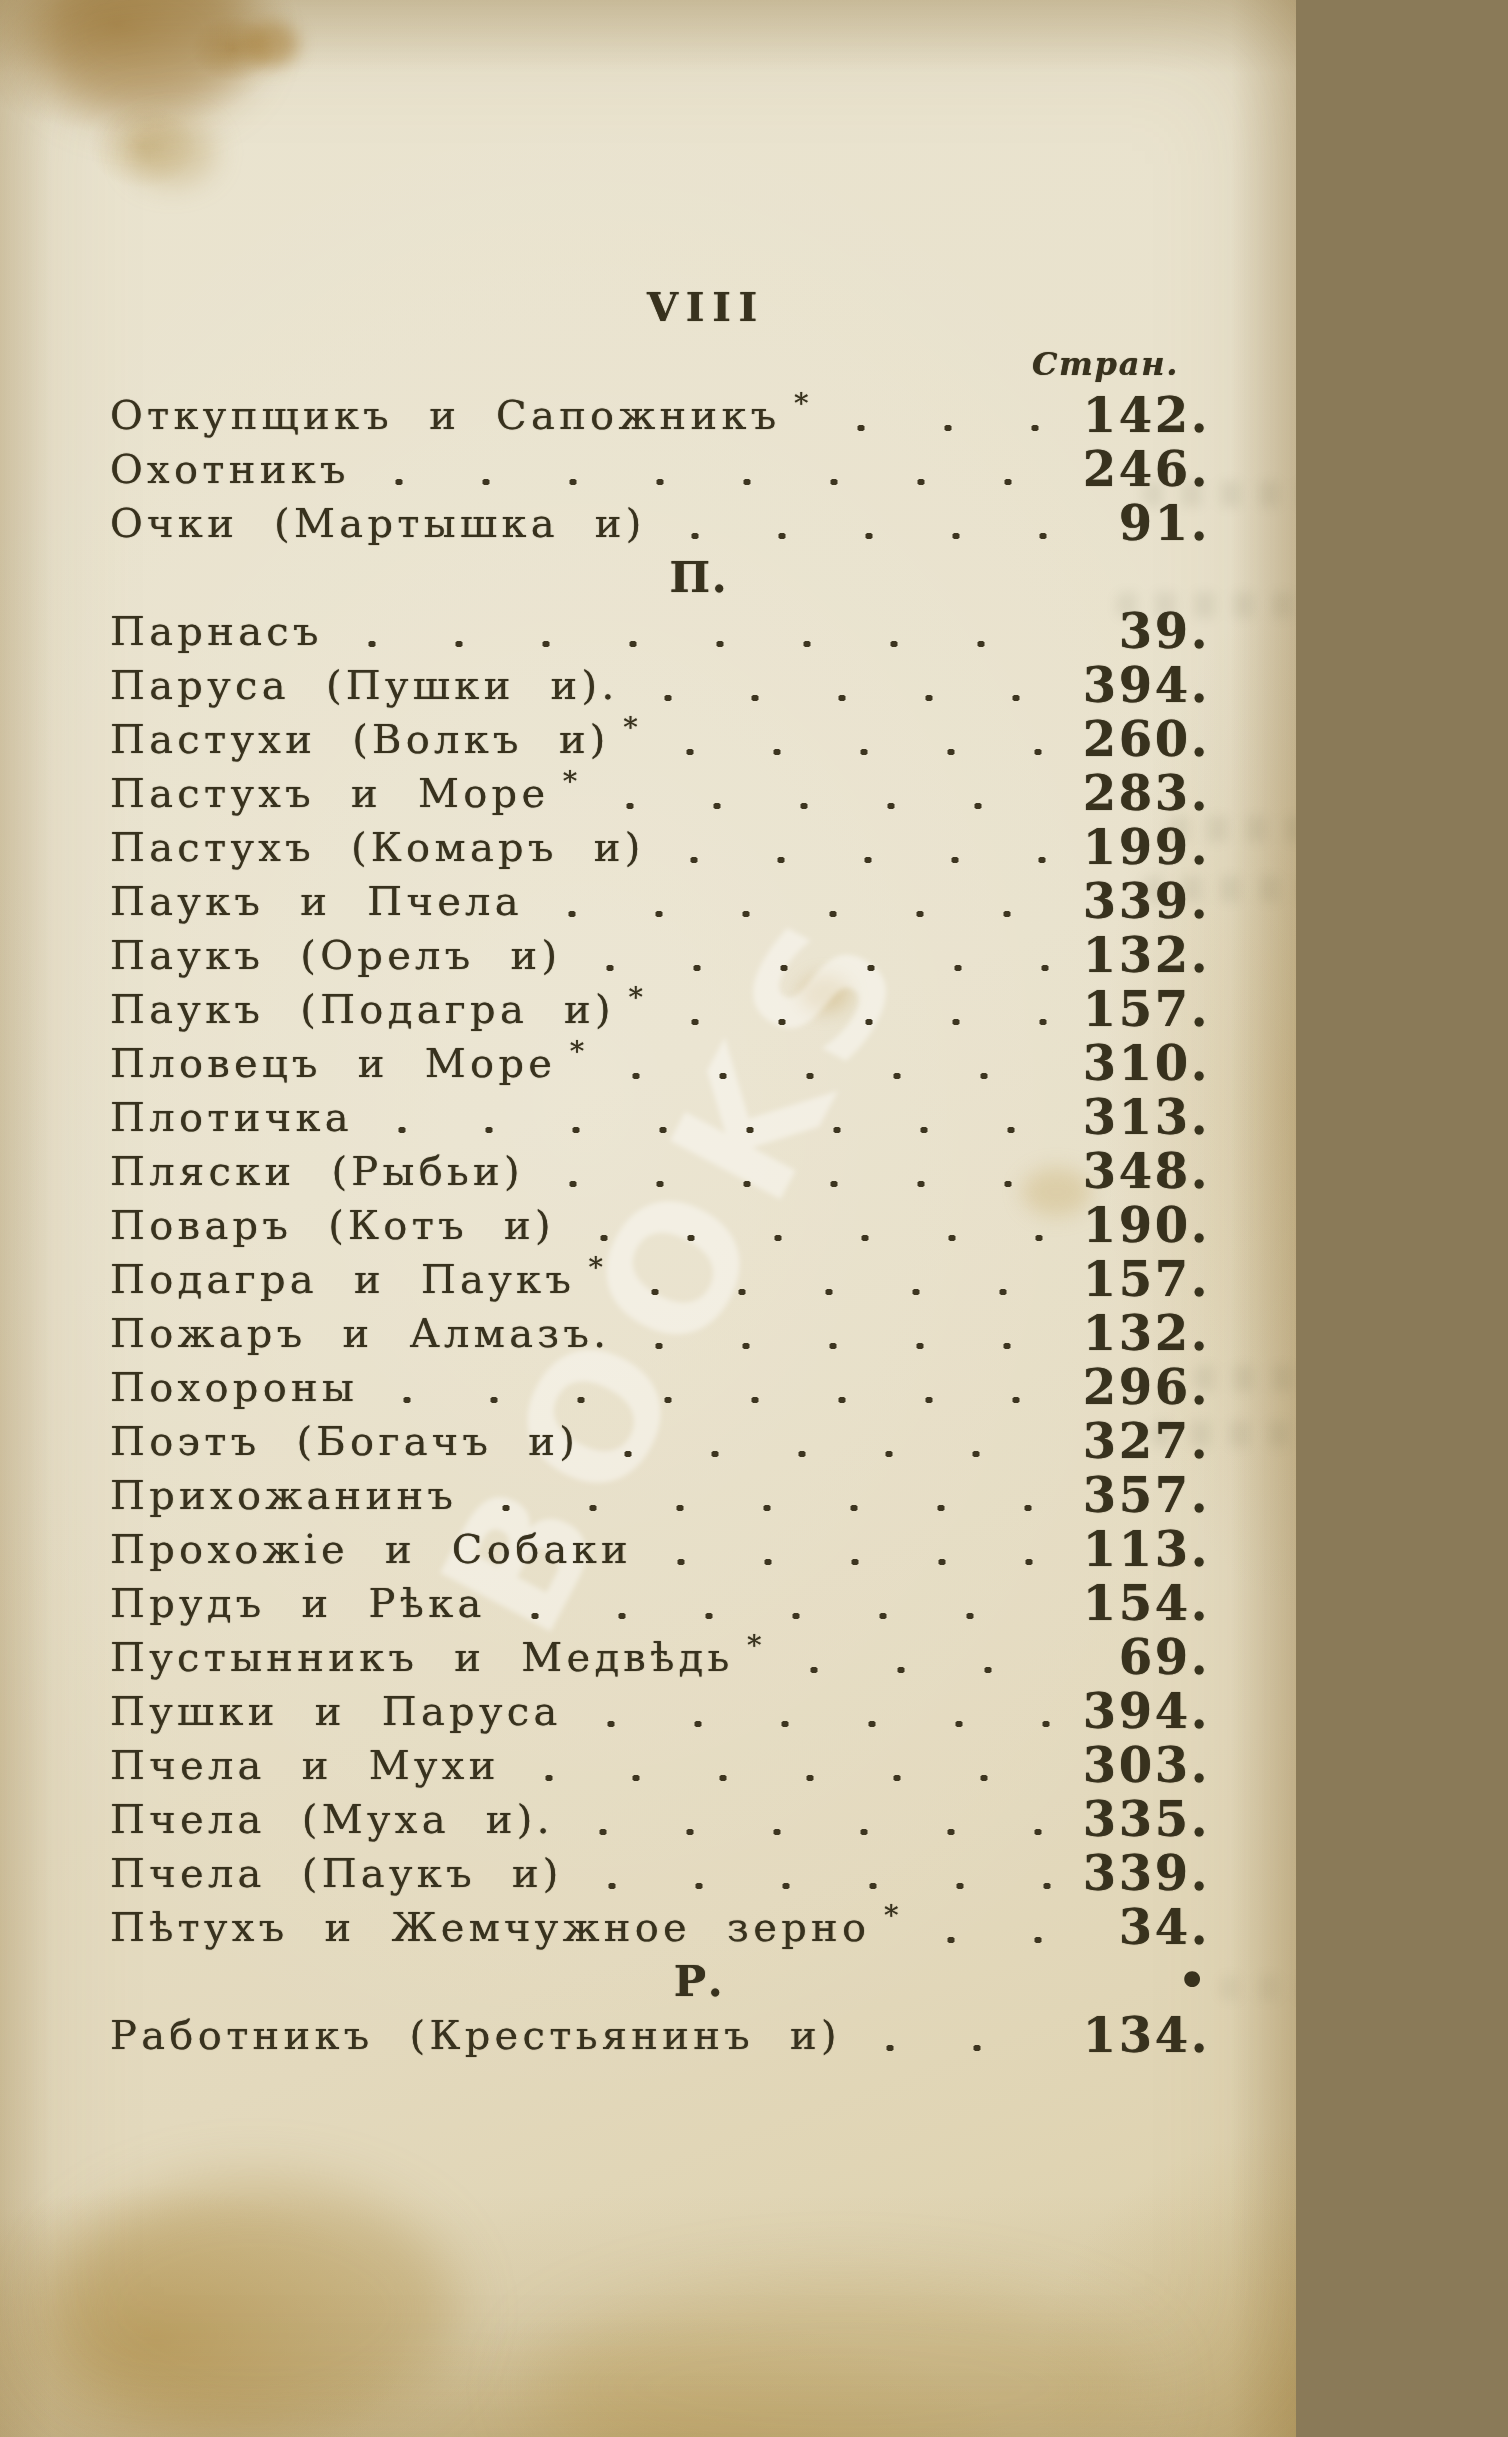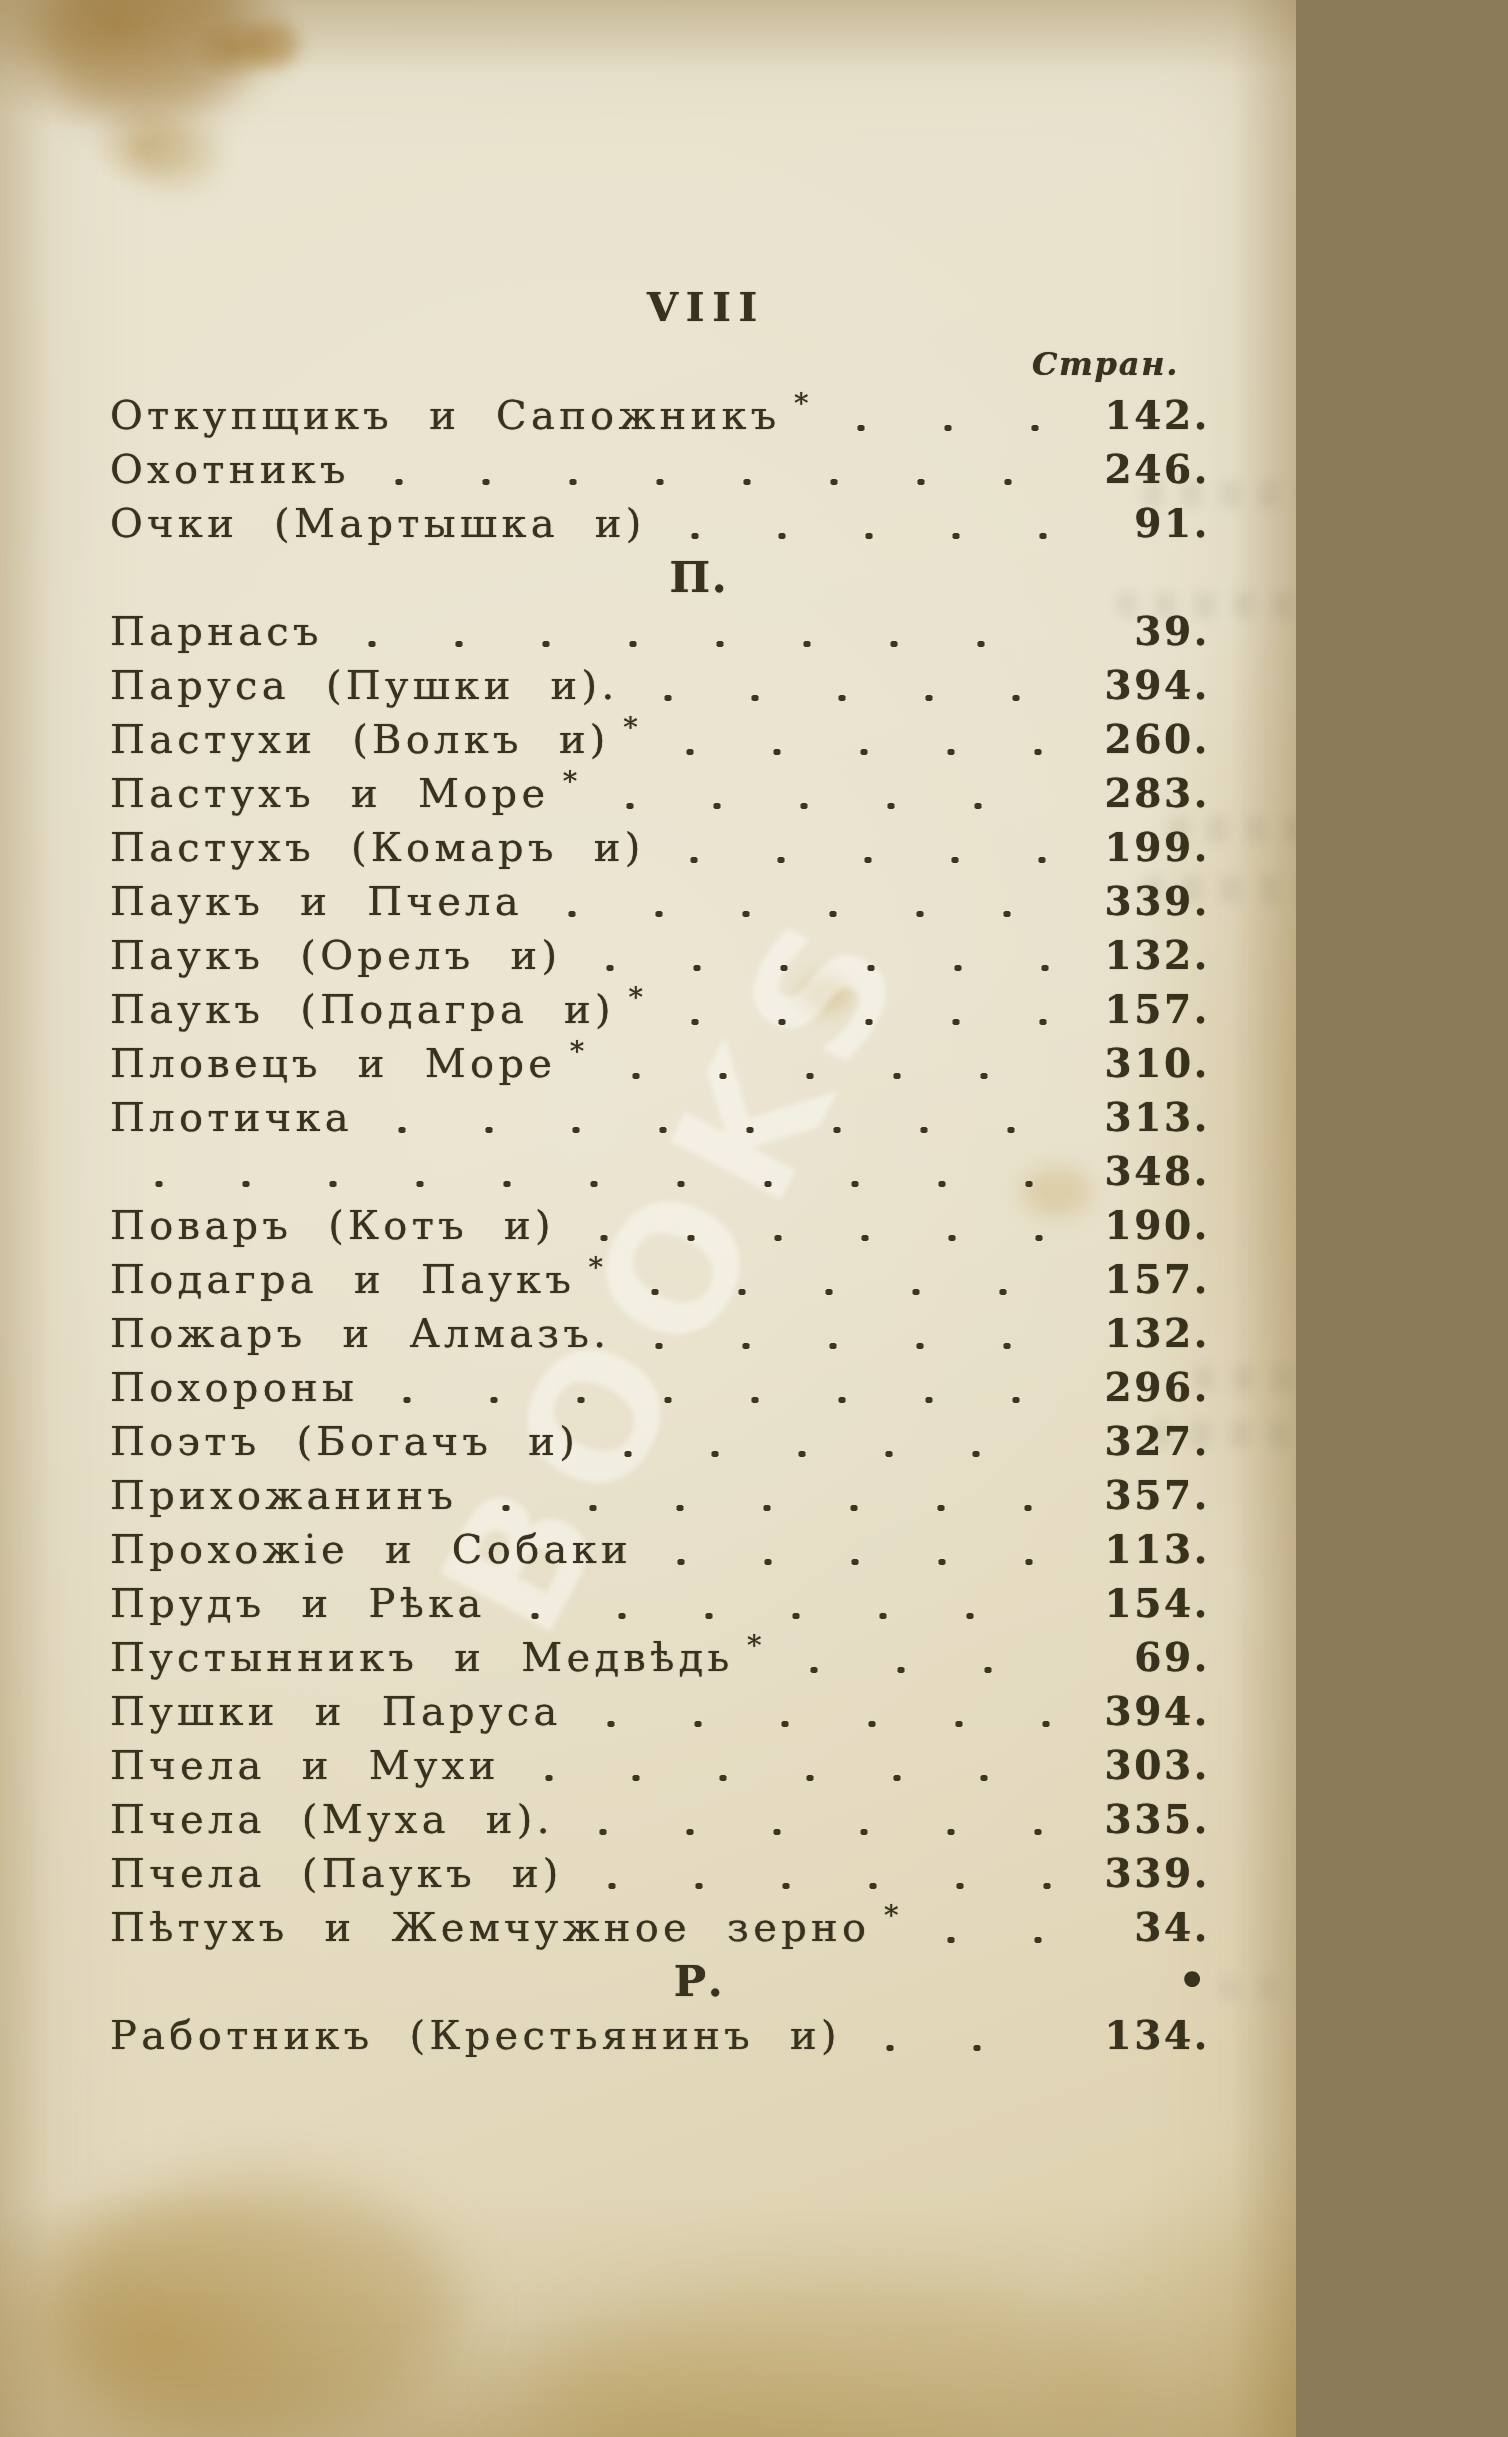--- a/index.html
+++ b/index.html
@@ -72,21 +72,21 @@
   }
   .star{font-size:28px;margin:0 3.4px 0 13.7px;transform:translateY(-12px);
     text-shadow:0 0 0.9px rgba(52,45,26,.9);}
   .leader{
     flex:1 1 auto;align-self:stretch;margin:0 22px 0 29px;
     background-image:radial-gradient(circle 3.6px at 4.3px 50%, #3d3520 99%, transparent 100%);
     background-size:87px 10.3px;background-repeat:repeat-x;
     background-position:15.5px calc(50% + 13px);
   }
   .num{
-    min-width:136px;text-align:right;font-weight:bold;font-size:39px;letter-spacing:2.6px;
+    min-width:136px;text-align:right;font-weight:bold;font-size:48px;letter-spacing:2.6px;
     white-space:nowrap;text-shadow:0 0 0.9px rgba(52,45,26,.85);
   }
   .section-header{justify-content:center;}
   .hdr{
     font-size:43px;font-weight:bold;letter-spacing:1.7px;
     transform:translateX(39px);
     text-shadow:0 0 0.9px rgba(50,44,26,.9);
   }
   .hdr-dot{position:absolute;right:3.4px;top:50%;transform:translateY(-42%);
     font-size:45px;font-weight:bold;line-height:0;}
@@ -184,20 +184,21 @@
         <span class="star">*</span>
         <span class="leader"></span>
         <span class="num">310.</span>
       </div>
       <div class="row">
         <span class="title">Плотичка</span>
         <span class="leader"></span>
         <span class="num">313.</span>
       </div>
       <div class="row">
+        <span class="title">Пляски (Рыбьи)</span>
         <span class="leader"></span>
         <span class="num">348.</span>
       </div>
       <div class="row">
         <span class="title">Поваръ (Котъ и)</span>
         <span class="leader"></span>
         <span class="num">190.</span>
       </div>
       <div class="row">
         <span class="title">Подагра и Паукъ</span>

